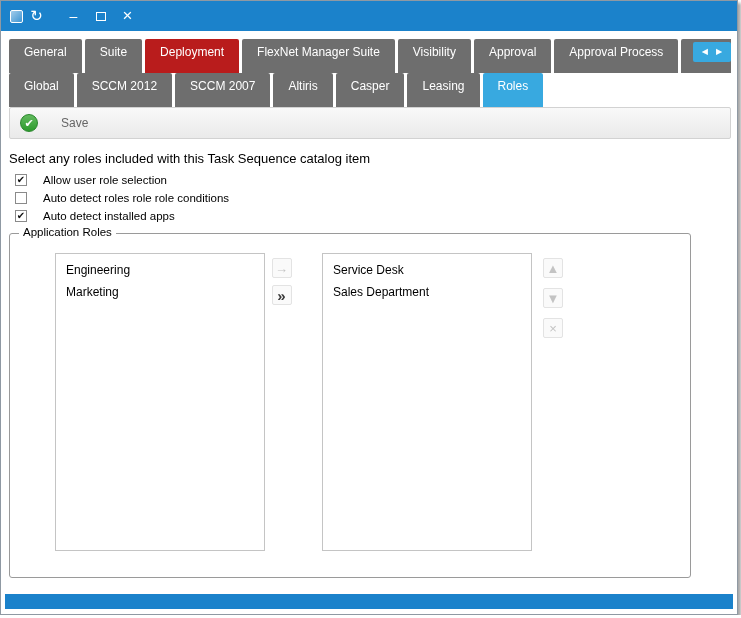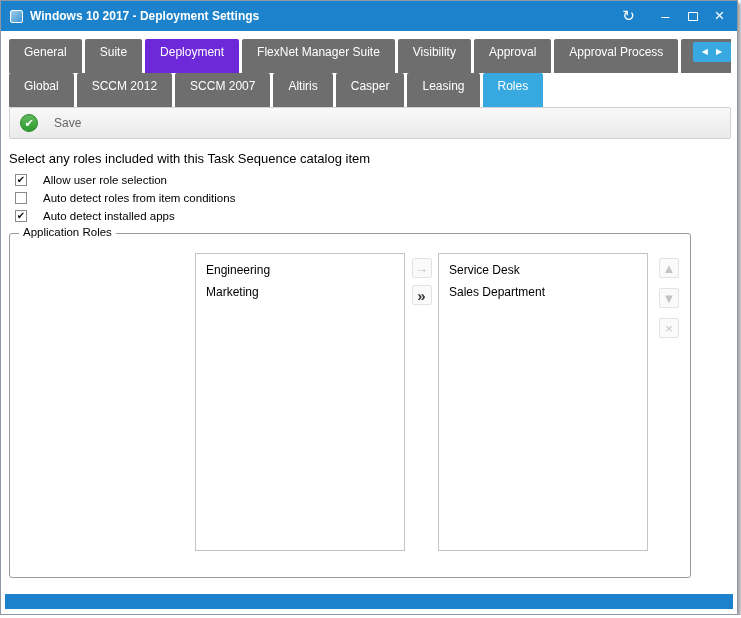--- a/index.html
+++ b/index.html
@@ -25,54 +25,54 @@
     justify-content:center; font-size:14px; cursor:default; }
   .tb-btn.refresh { margin-right:10px; font-size:15px; }
   .max-box { width:10px; height:9px; border:1px solid #fff; display:block; }
   .tb-btn.close { font-size:17px; }
 
   
   .tab-row { position:relative; margin:8px 6px 0 8px; height:26px; }
   .tabs { display:flex; gap:3px; overflow:hidden; height:34px; }
   .tab { background:#6e6e6e; color:#fff; font-size:12px; line-height:26px;
     padding:0 15px; border-radius:2px 2px 0 0; white-space:nowrap; cursor:default; }
-  .tab.active { background:#6d28d9; }
+  .tab.active { background:#b91c1c; }
   .tabs.secondary .tab.active { background:#38a9e0; }
   .tab-scroll { position:absolute; right:0; top:3px; height:20px; width:38px;
     background:#38a9e0; border-radius:2px; display:flex; align-items:center;
     justify-content:center; color:#fff; }
   .tab-scroll .scroll-arrow { font-size:8px; padding:0 4px; line-height:20px; }
   .tab-row.secondary { }
 
   
   .savebar { margin:8px 6px 8px 8px; height:32px; border:1px solid #d2d2d2;
     border-radius:2px; background:linear-gradient(#f9f9f9,#eaeaea);
     display:flex; align-items:center; padding:0 10px; }
   .save-icon { width:18px; height:18px; border-radius:50%;
     background:linear-gradient(#63bb5f,#2d9a2d); border:1px solid #27862a;
     color:#fff; font-size:11px; display:flex; align-items:center; justify-content:center; }
-  .save-label { margin-left:16px; font-size:12px; color:#666; }
+  .save-label { margin-left:23px; font-size:12px; color:#666; }
 
   
   .instruction { margin:12px 8px 0; font-size:13px; color:#000; }
   .checkbox-list { margin:5px 0 0 14px; }
   .cb { display:flex; align-items:center; height:18px; gap:16px; }
   .box { width:12px; height:12px; border:1px solid #8a8a8a; background:#fff;
     display:flex; align-items:center; justify-content:center; font-size:10px;
     color:#111; line-height:1; }
   .cb.checked .box::before { content:"✔"; }
   .cb-label { font-size:11.5px; color:#000; }
 
   
   .groupbox { position:relative; margin:8px 0 0 8px; width:682px; height:345px;
-    border:1px solid #9a9a9a; border-radius:3px; padding:19px 0 0 21px; display:flex;justify-content:flex-end; }
+    border:1px solid #9a9a9a; border-radius:3px; padding:19px 0 0 21px; display:flex; }
   .group-title { position:absolute; top:-8px; left:9px; background:#fff;
     padding:0 4px; font-size:11.5px; color:#000; }
   .listbox { width:210px; height:298px; border:1px solid #c4c4c4; background:#fff;
-    padding-top:5px; overflow:auto; }
+    padding-top:5px; overflow:auto;margin-left:24px; }
   .list-item { font-size:12px; padding:4px 10px; color:#000; cursor:default; }
   .btn-col { width:33px; display:flex; flex-direction:column; align-items:center;
     padding-top:5px; gap:7px; }
   .btn-col.right { width:42px; gap:10px; }
   .icon-btn { width:20px; height:20px; display:flex; align-items:center;
     justify-content:center; font-size:13px; border:1px solid #e3e3e3;
     background:#fafafa; border-radius:2px; color:#3a3a3a; cursor:default; }
   .icon-btn.faded { color:#c3c3c3; }
   .icon-btn.addall { font-size:15px; font-weight:bold; }
 
@@ -80,21 +80,20 @@
   .footer { position:absolute; left:4px; right:4px; bottom:5px; height:15px;
     background:#1b82cb; }
 </style>
 </head>
 <body>
 
 <div class="window">
 
   <div class="titlebar">
     <span class="app-icon"></span>
-    <span class="title">Windows 10 2017 - Deployment Settings</span>
     <span class="tb-btn refresh">
       <span>↻</span>
     </span>
     <span class="tb-btn">
       <span>–</span>
     </span>
     <span class="tb-btn">
       <span class="max-box"></span>
     </span>
     <span class="tb-btn close">
@@ -143,21 +142,21 @@
   <div class="instruction">Select any roles included with this Task Sequence catalog item</div>
 
   <div class="checkbox-list">
 
   <div class="cb checked">
       <span class="box"></span>
       <span class="cb-label">Allow user role selection</span>
     </div>
       <div class="cb">
       <span class="box"></span>
-      <span class="cb-label">Auto detect roles from item conditions</span>
+      <span class="cb-label">Auto detect roles role role conditions</span>
     </div>
       <div class="cb checked">
       <span class="box"></span>
       <span class="cb-label">Auto detect installed apps</span>
     </div>
     </div>
 
   <div class="groupbox">
     <span class="group-title">Application Roles</span>
 

